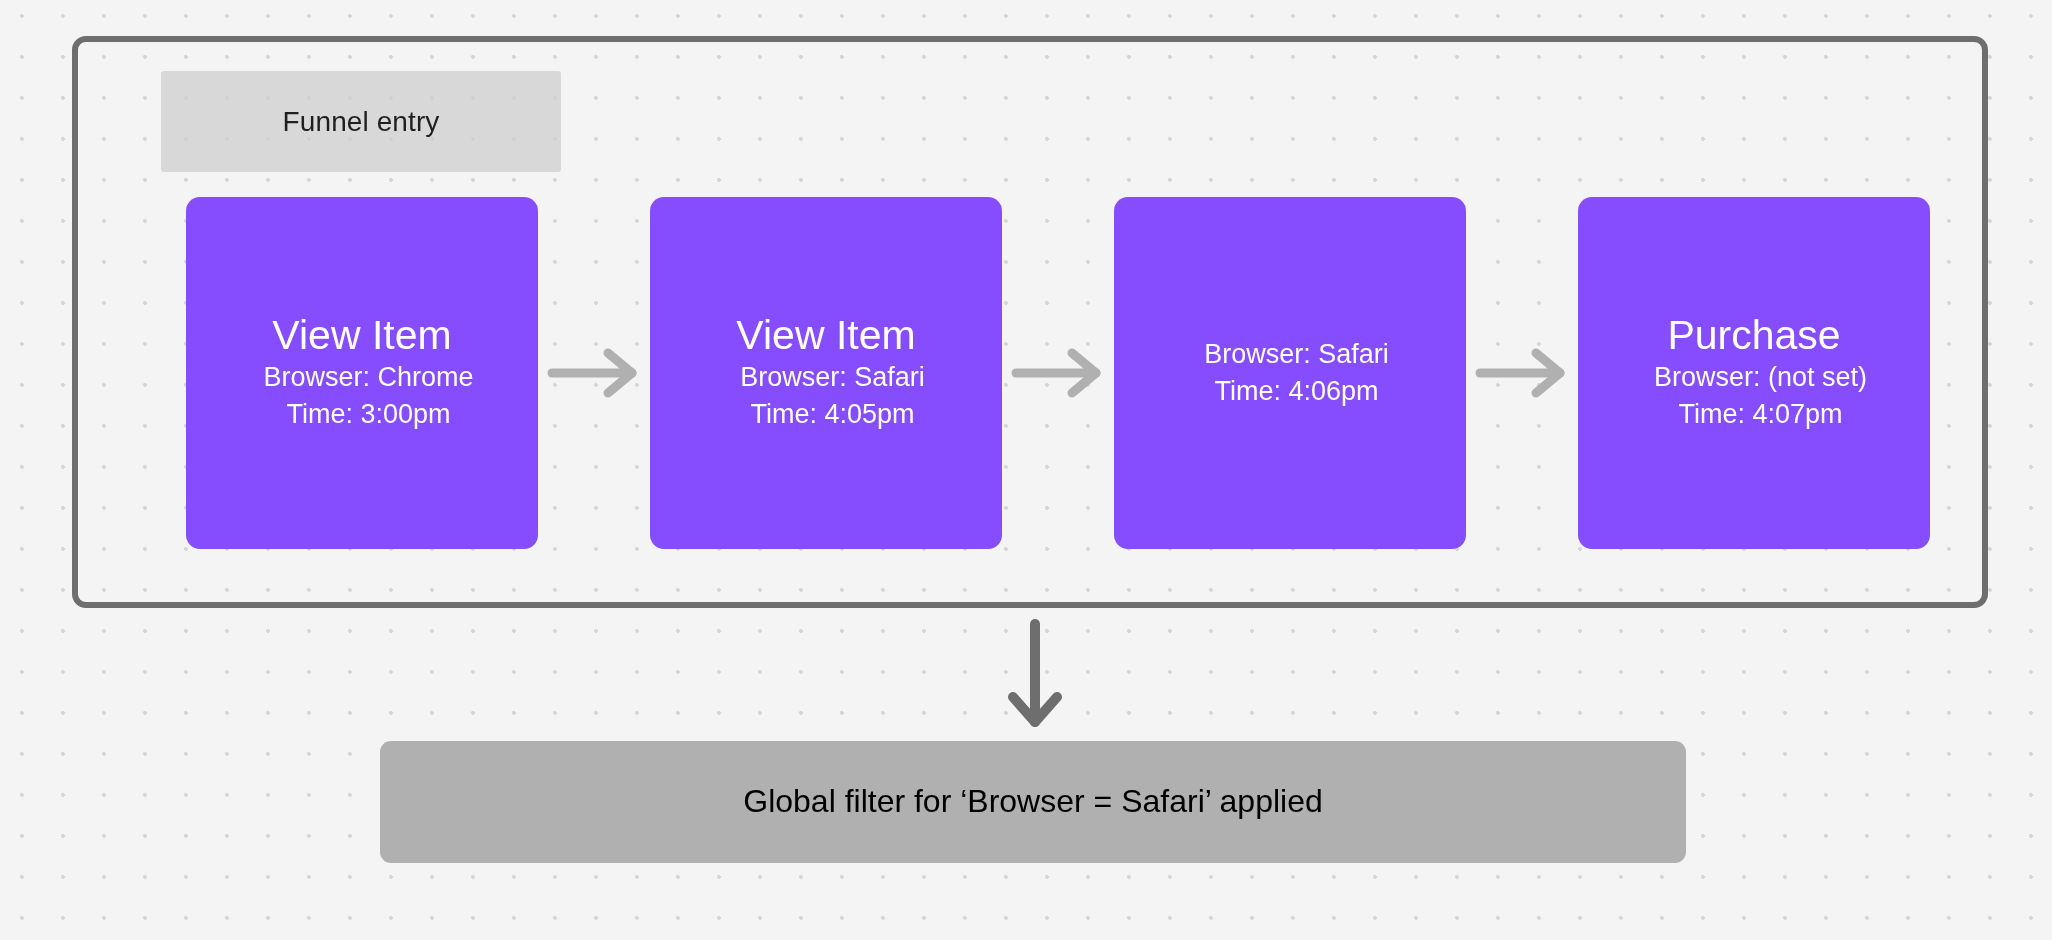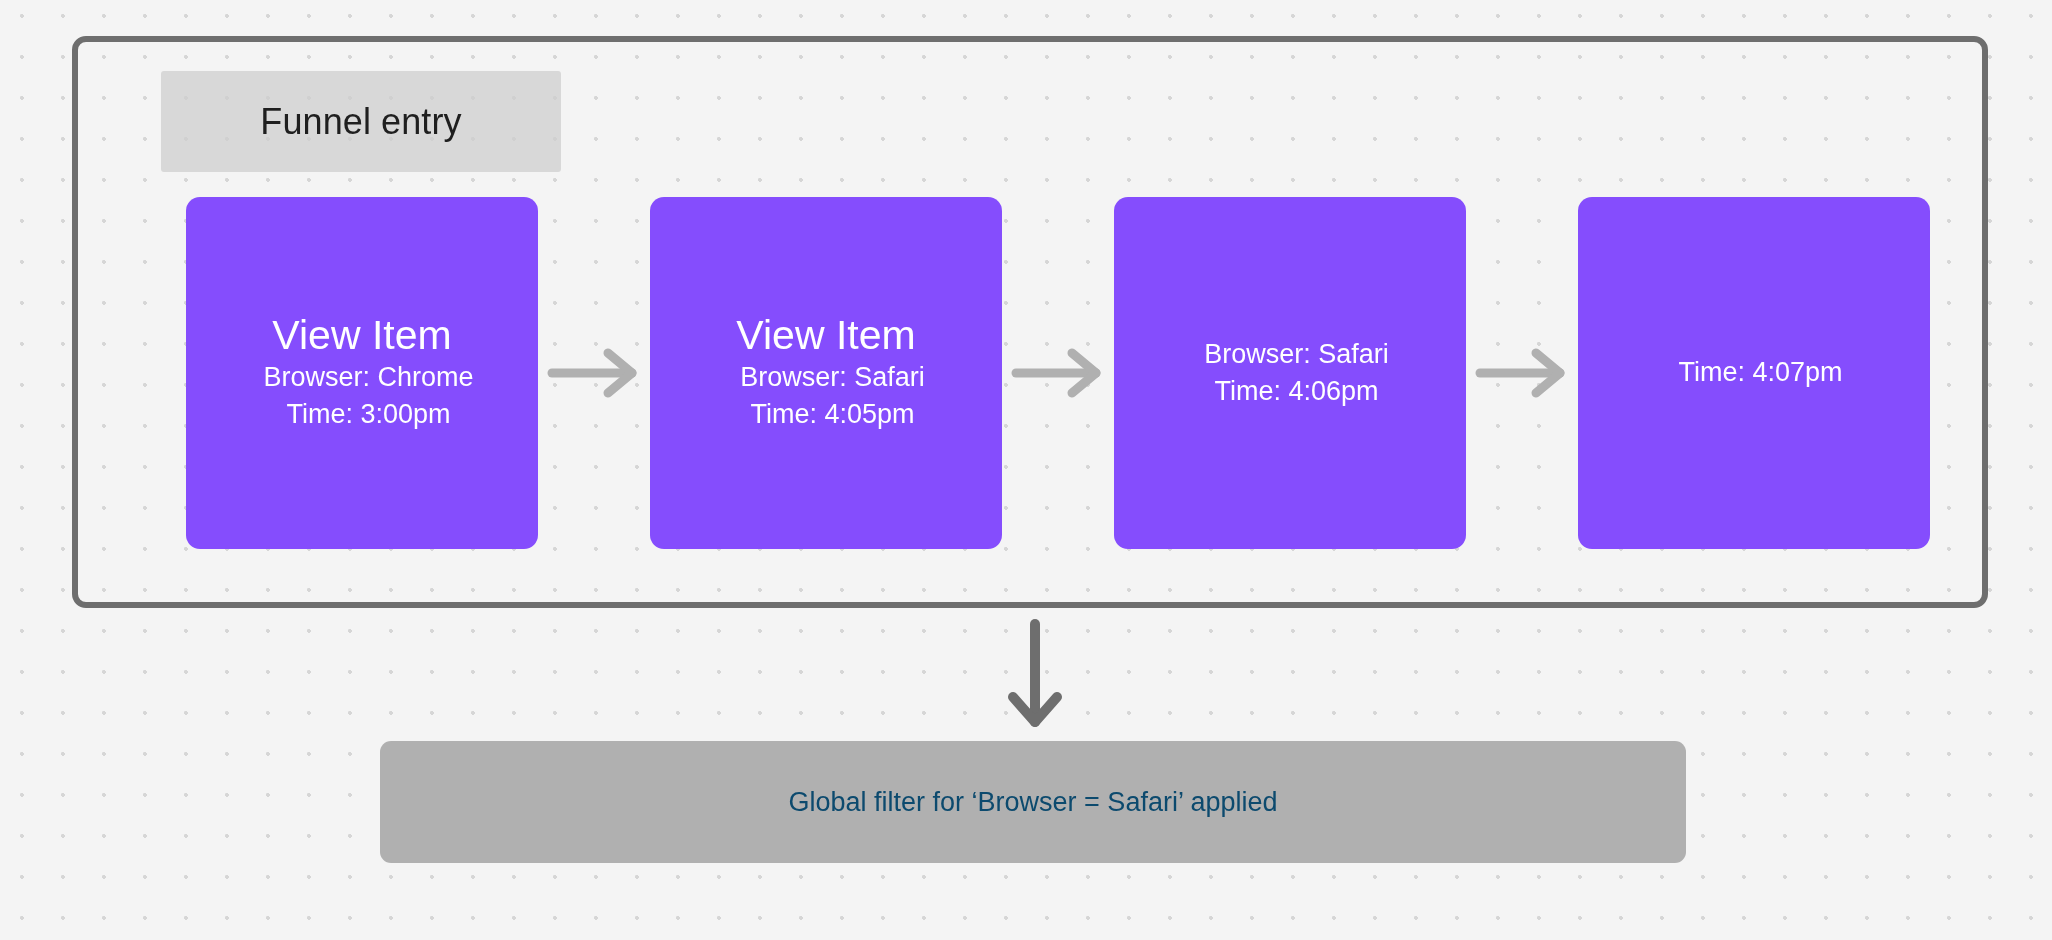--- a/index.html
+++ b/index.html
@@ -46,21 +46,21 @@
     top: 71px;
     width: 400px;
     height: 101px;
     background: rgba(205,205,205,0.72);
     border-radius: 3px;
     display: flex;
     align-items: center;
     justify-content: center;
   }
   #funnel-entry-label .label-text {
-    font-size: 36px;
+    font-size: 28px;
     color: #1f1f1f;
     letter-spacing: 0.1px;
   }
 
   
   #steps-row {
     position: absolute;
     left: 186px;
     top: 197px;
     width: 1744px;
@@ -126,23 +126,23 @@
     width: 1306px;
     height: 122px;
     background-color: #b0b0b0;
     border-radius: 11px;
     display: flex;
     flex-direction: column;
     align-items: center;
     justify-content: center;
   }
   #filter-note .note-line {
-    font-size: 27px;
+    font-size: 32px;
     line-height: 1.42;
-    color: #0c4a6e;
+    color: #000000;
     text-align: center;
     white-space: nowrap;
   }
 </style>
 </head>
 <body>
 
 <div id="canvas">
 
   <div id="funnel-container"></div>
@@ -185,20 +185,22 @@
     </div>
 
     <svg class="arrow-right" viewBox="0 0 96 56">
       <g stroke="#b0b0b0" stroke-width="9" fill="none" stroke-linecap="round" stroke-linejoin="round">
         <line x1="6" y1="28" x2="86" y2="28"></line>
         <polyline points="62,8 86,28 62,48"></polyline>
       </g>
     </svg>
 
     <div class="step-card">
+      <div class="step-title">Purchase</div>
+      <div class="step-meta">Browser: (not set)</div>
       <div class="step-meta">Time: 4:07pm</div>
     </div>
 
   </div>
 
   <svg id="arrow-down" viewBox="0 0 60 114">
     <g stroke="#6e6e6e" stroke-width="10" fill="none" stroke-linecap="round" stroke-linejoin="round">
       <line x1="30" y1="6" x2="30" y2="104"></line>
       <polyline points="8,79 30,104 52,79"></polyline>
     </g>

